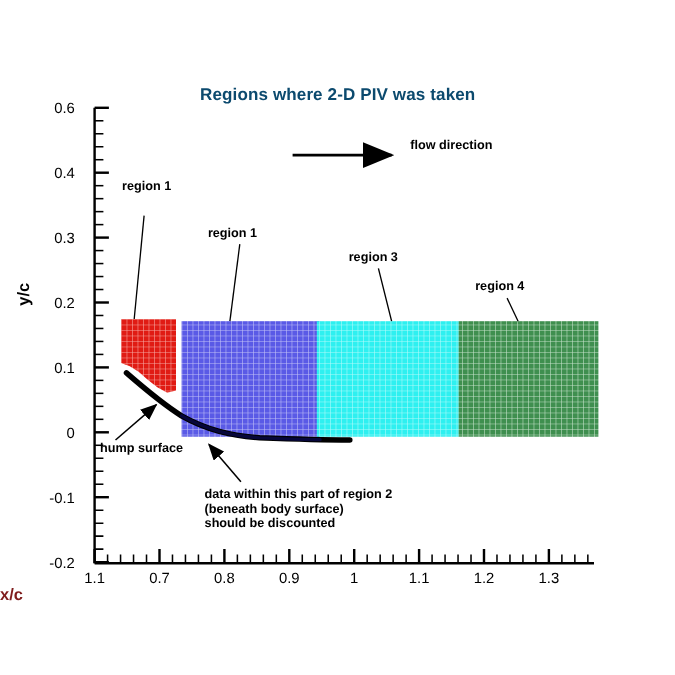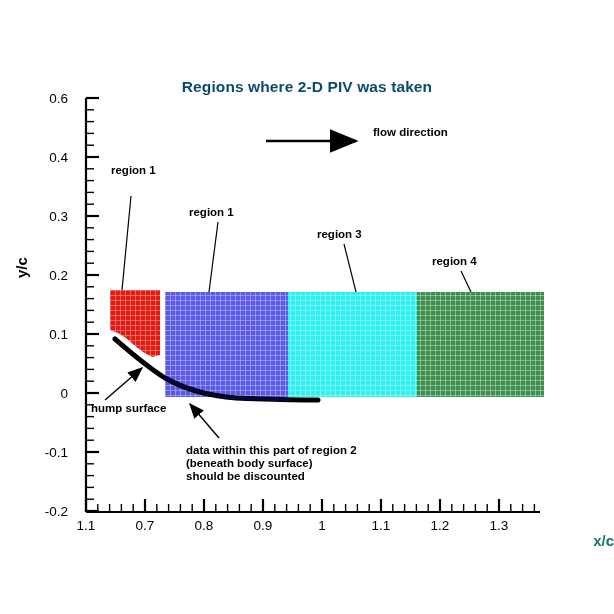--- a/index.html
+++ b/index.html
@@ -30,24 +30,24 @@
     font-size: 15.5px;
     font-weight: bold;
     color: #0c4a6e;
     letter-spacing: 0.1px;
   }
 
   
   .xlabel {
     left: 0; top: 532px;
     width: 614px;
-    text-align: right;
+    text-align: left;
     font-size: 15px;
     font-weight: bold;
-    color: #0f766e;
+    color: #7f1d1d;
   }
   .ylabel {
     left: 13px;
     top: 278px;
     font-size: 15px;
     font-weight: bold;
     color: #000;
     transform: rotate(-90deg);
     transform-origin: left top;
     white-space: nowrap;

